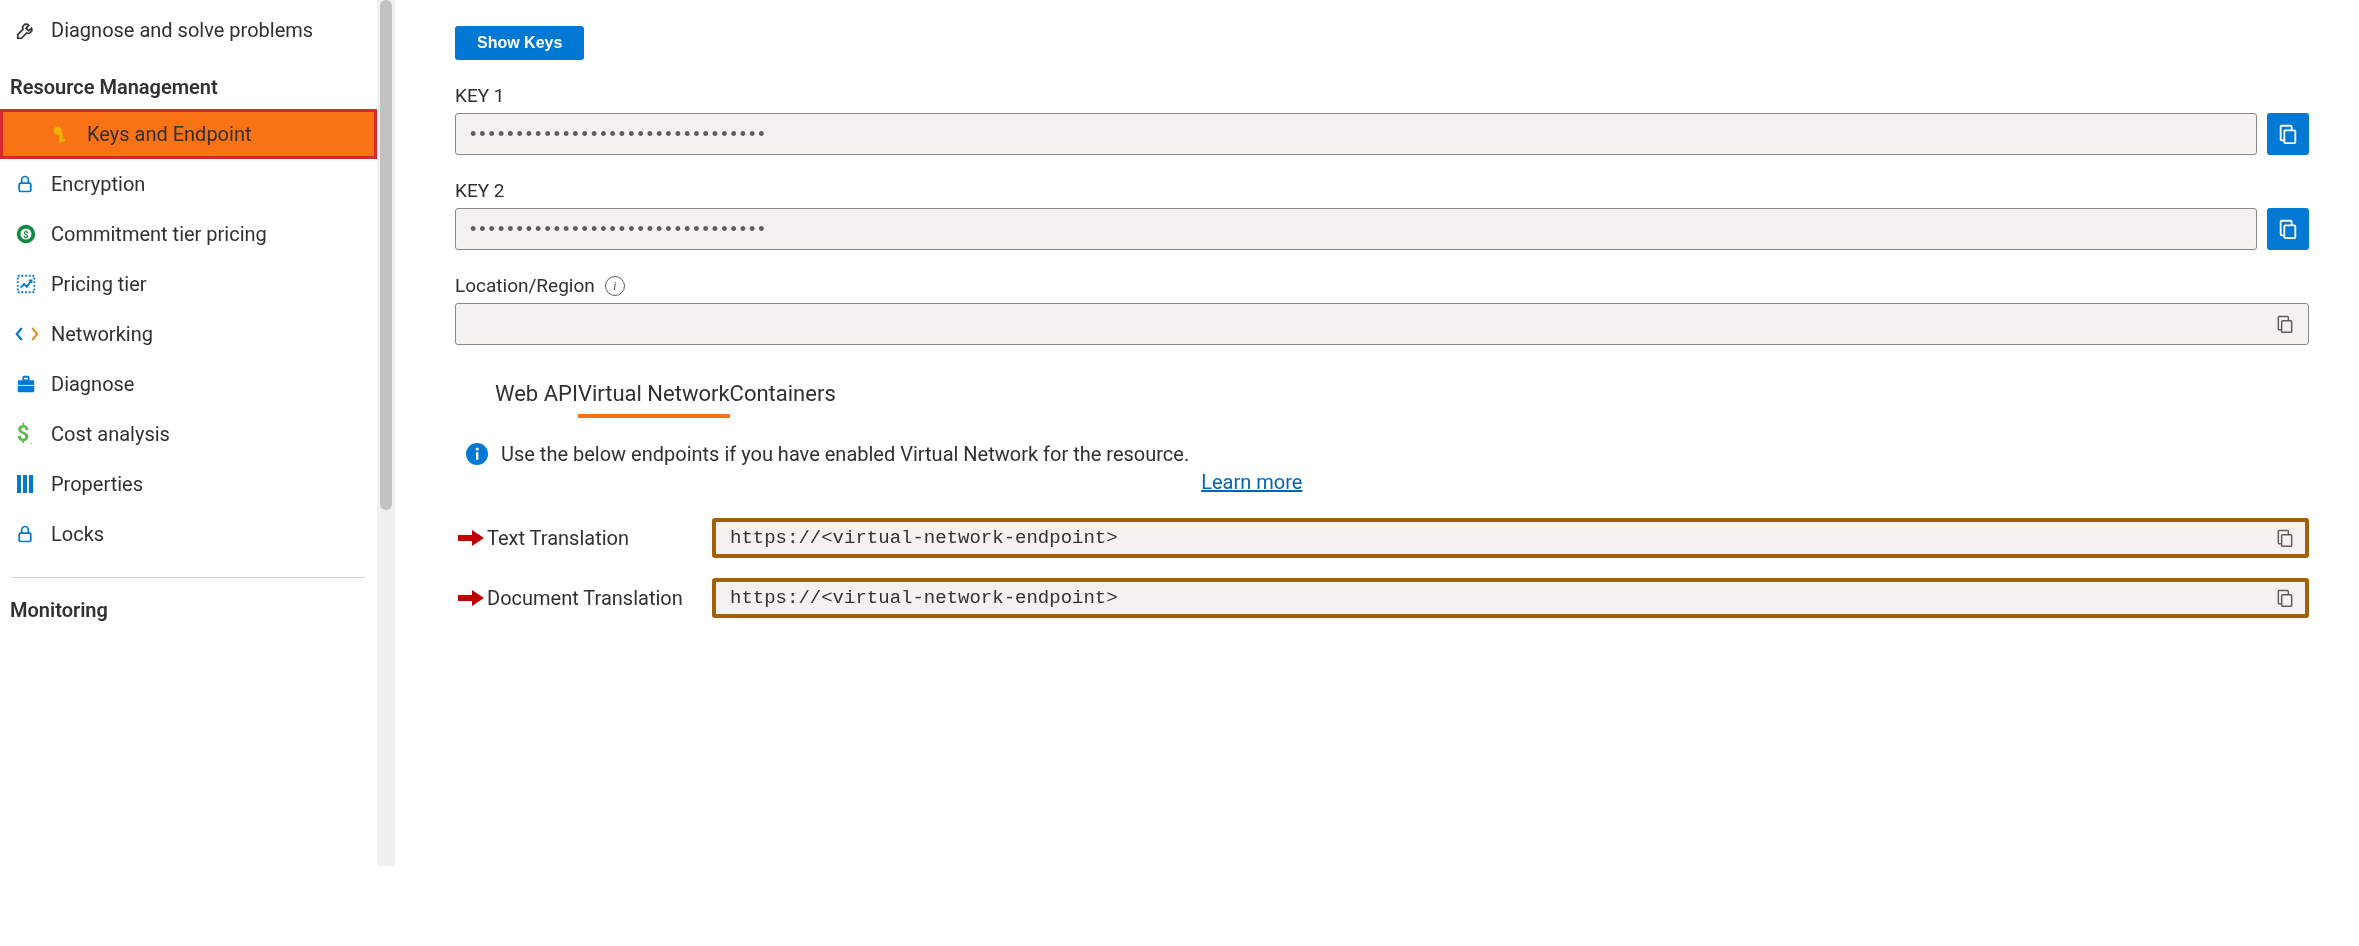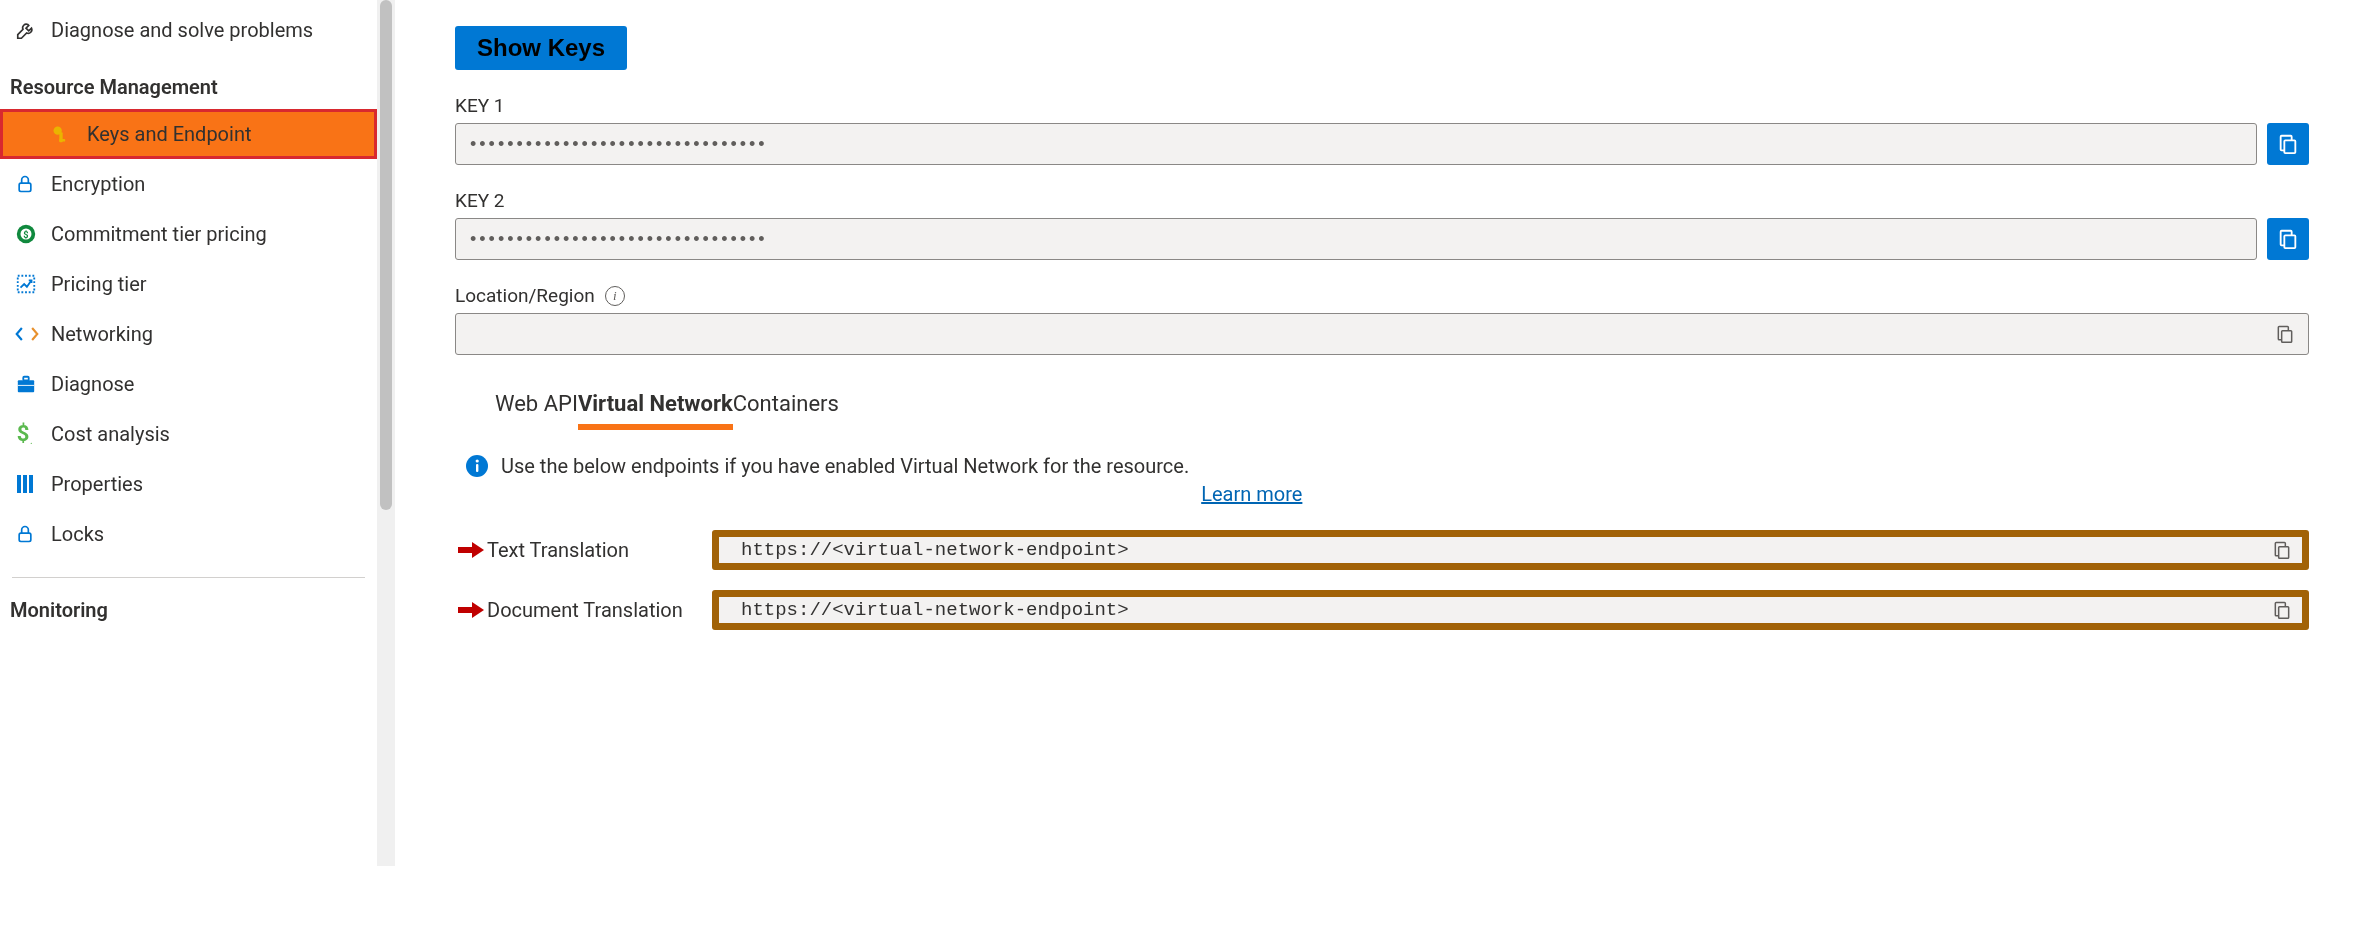--- a/index.html
+++ b/index.html
@@ -62,24 +62,24 @@
     border-radius: 6px;
   }
   
   .main {
     flex: 1;
     padding: 26px 50px 0 60px;
     overflow: hidden;
   }
   .btn-primary {
     background: #0078d4;
-    color: #000000;
+    color: #ffffff;
     border: none;
     padding: 8px 22px;
-    font-size: 24px;
+    font-size: 16px;
     font-weight: 600;
     border-radius: 3px;
     cursor: pointer;
   }
   .field-label {
     font-size: 19px;
     color: #323130;
     margin-bottom: 6px;
     margin-top: 24px;
     display: flex;
@@ -137,22 +137,22 @@
     margin-top: 36px;
     padding-left: 40px;
   }
   .tab {
     font-size: 22px;
     color: #323130;
     cursor: pointer;
     padding-bottom: 8px;
   }
   .tab.active {
-    font-weight: 700;
-    border-bottom: 6px solid #f97316;
+    font-weight: 400;
+    border-bottom: 4px solid #f97316;
   }
   .info-bar {
     display: flex;
     gap: 12px;
     padding: 24px 0 24px 10px;
     font-size: 20px;
   }
   .info-bar a {
     color: #0065b3;
     text-decoration: underline;
@@ -171,27 +171,27 @@
   }
   .endpoint-row .ep-label {
     width: 225px;
     flex: 0 0 225px;
     font-size: 20px;
     color: #323130;
   }
   .endpoint-row .ep-value {
     flex: 1;
     height: 40px;
-    border: 7px solid #a16207;
+    border: 4px solid #a16207;
     border-radius: 3px;
     background: #f3f2f1;
     position: relative;
     display: flex;
     align-items: center;
-    padding: 0 22px;
+    padding: 0 14px;
     font-family: Consolas, "Courier New", monospace;
     font-size: 19px;
   }
   .endpoint-row .ep-value .inline-copy {
     position: absolute;
     right: 10px;
     top: 50%; transform: translateY(-50%);
     cursor: pointer;
     display: inline-flex;
   }

